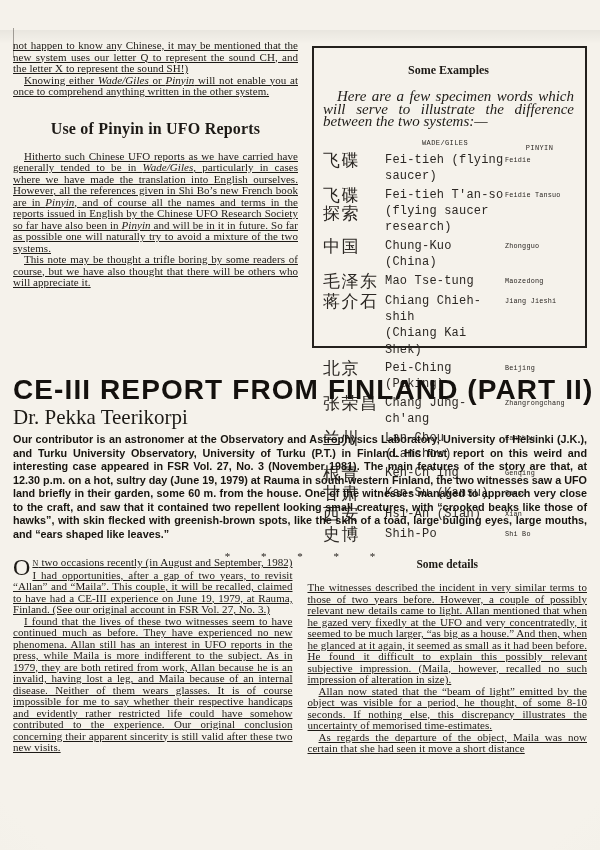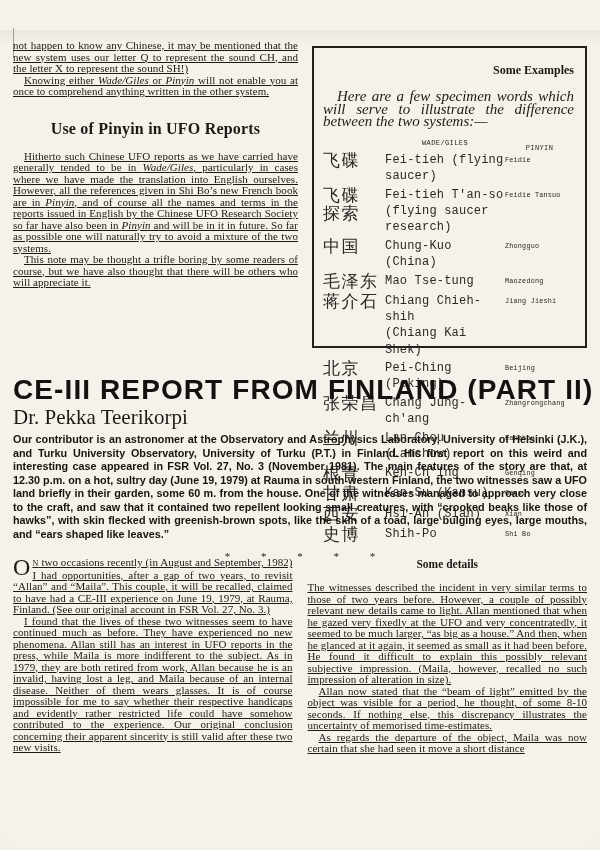--- a/index.html
+++ b/index.html
@@ -25,21 +25,21 @@
     margin:22px 0 13px; font-size:16px; font-weight:bold; text-align:center; letter-spacing:.2px;
   }
   i { font-style:italic; }
 
   
   .examples-box {
     position:absolute; left:312px; top:46px; width:275px; height:302px;
     border:2px solid #24211d; box-sizing:border-box; background:transparent;
     padding:6px 11px 0 9px;
   }
-  .box-title { margin:9px 0 0; font-size:12px; font-weight:bold; text-align:right; }
+  .box-title { margin:9px 0 0; font-size:12px; font-weight:bold; text-align:center; }
   .box-intro { margin:12px 0 0; font-size:15px; line-height:12.6px; text-align:justify; text-indent:14px;font-style:italic; }
   .t-head { display:flex; margin:11px 0 5px; font-family:"Liberation Mono", monospace; font-size:7px; letter-spacing:.4px; color:#2b2723; }
   .t-head .sp { width:62px; }
   .t-head .th-wg { width:120px; text-align:center; }
   .t-head .th-py { flex:1; text-align:center; position:relative; top:5px; }
   .t-row { display:flex; margin-bottom:2.5px; }
   .cell-zh { width:62px; font-family:"DejaVu Sans", sans-serif; font-size:17px; line-height:1.05;
              letter-spacing:1.5px; color:#2b2723; }
   .cell-wg { width:120px; font-family:"Liberation Mono", monospace; font-size:12px; line-height:1.35;
              letter-spacing:.2px; white-space:pre-line; color:#2b2723; }

